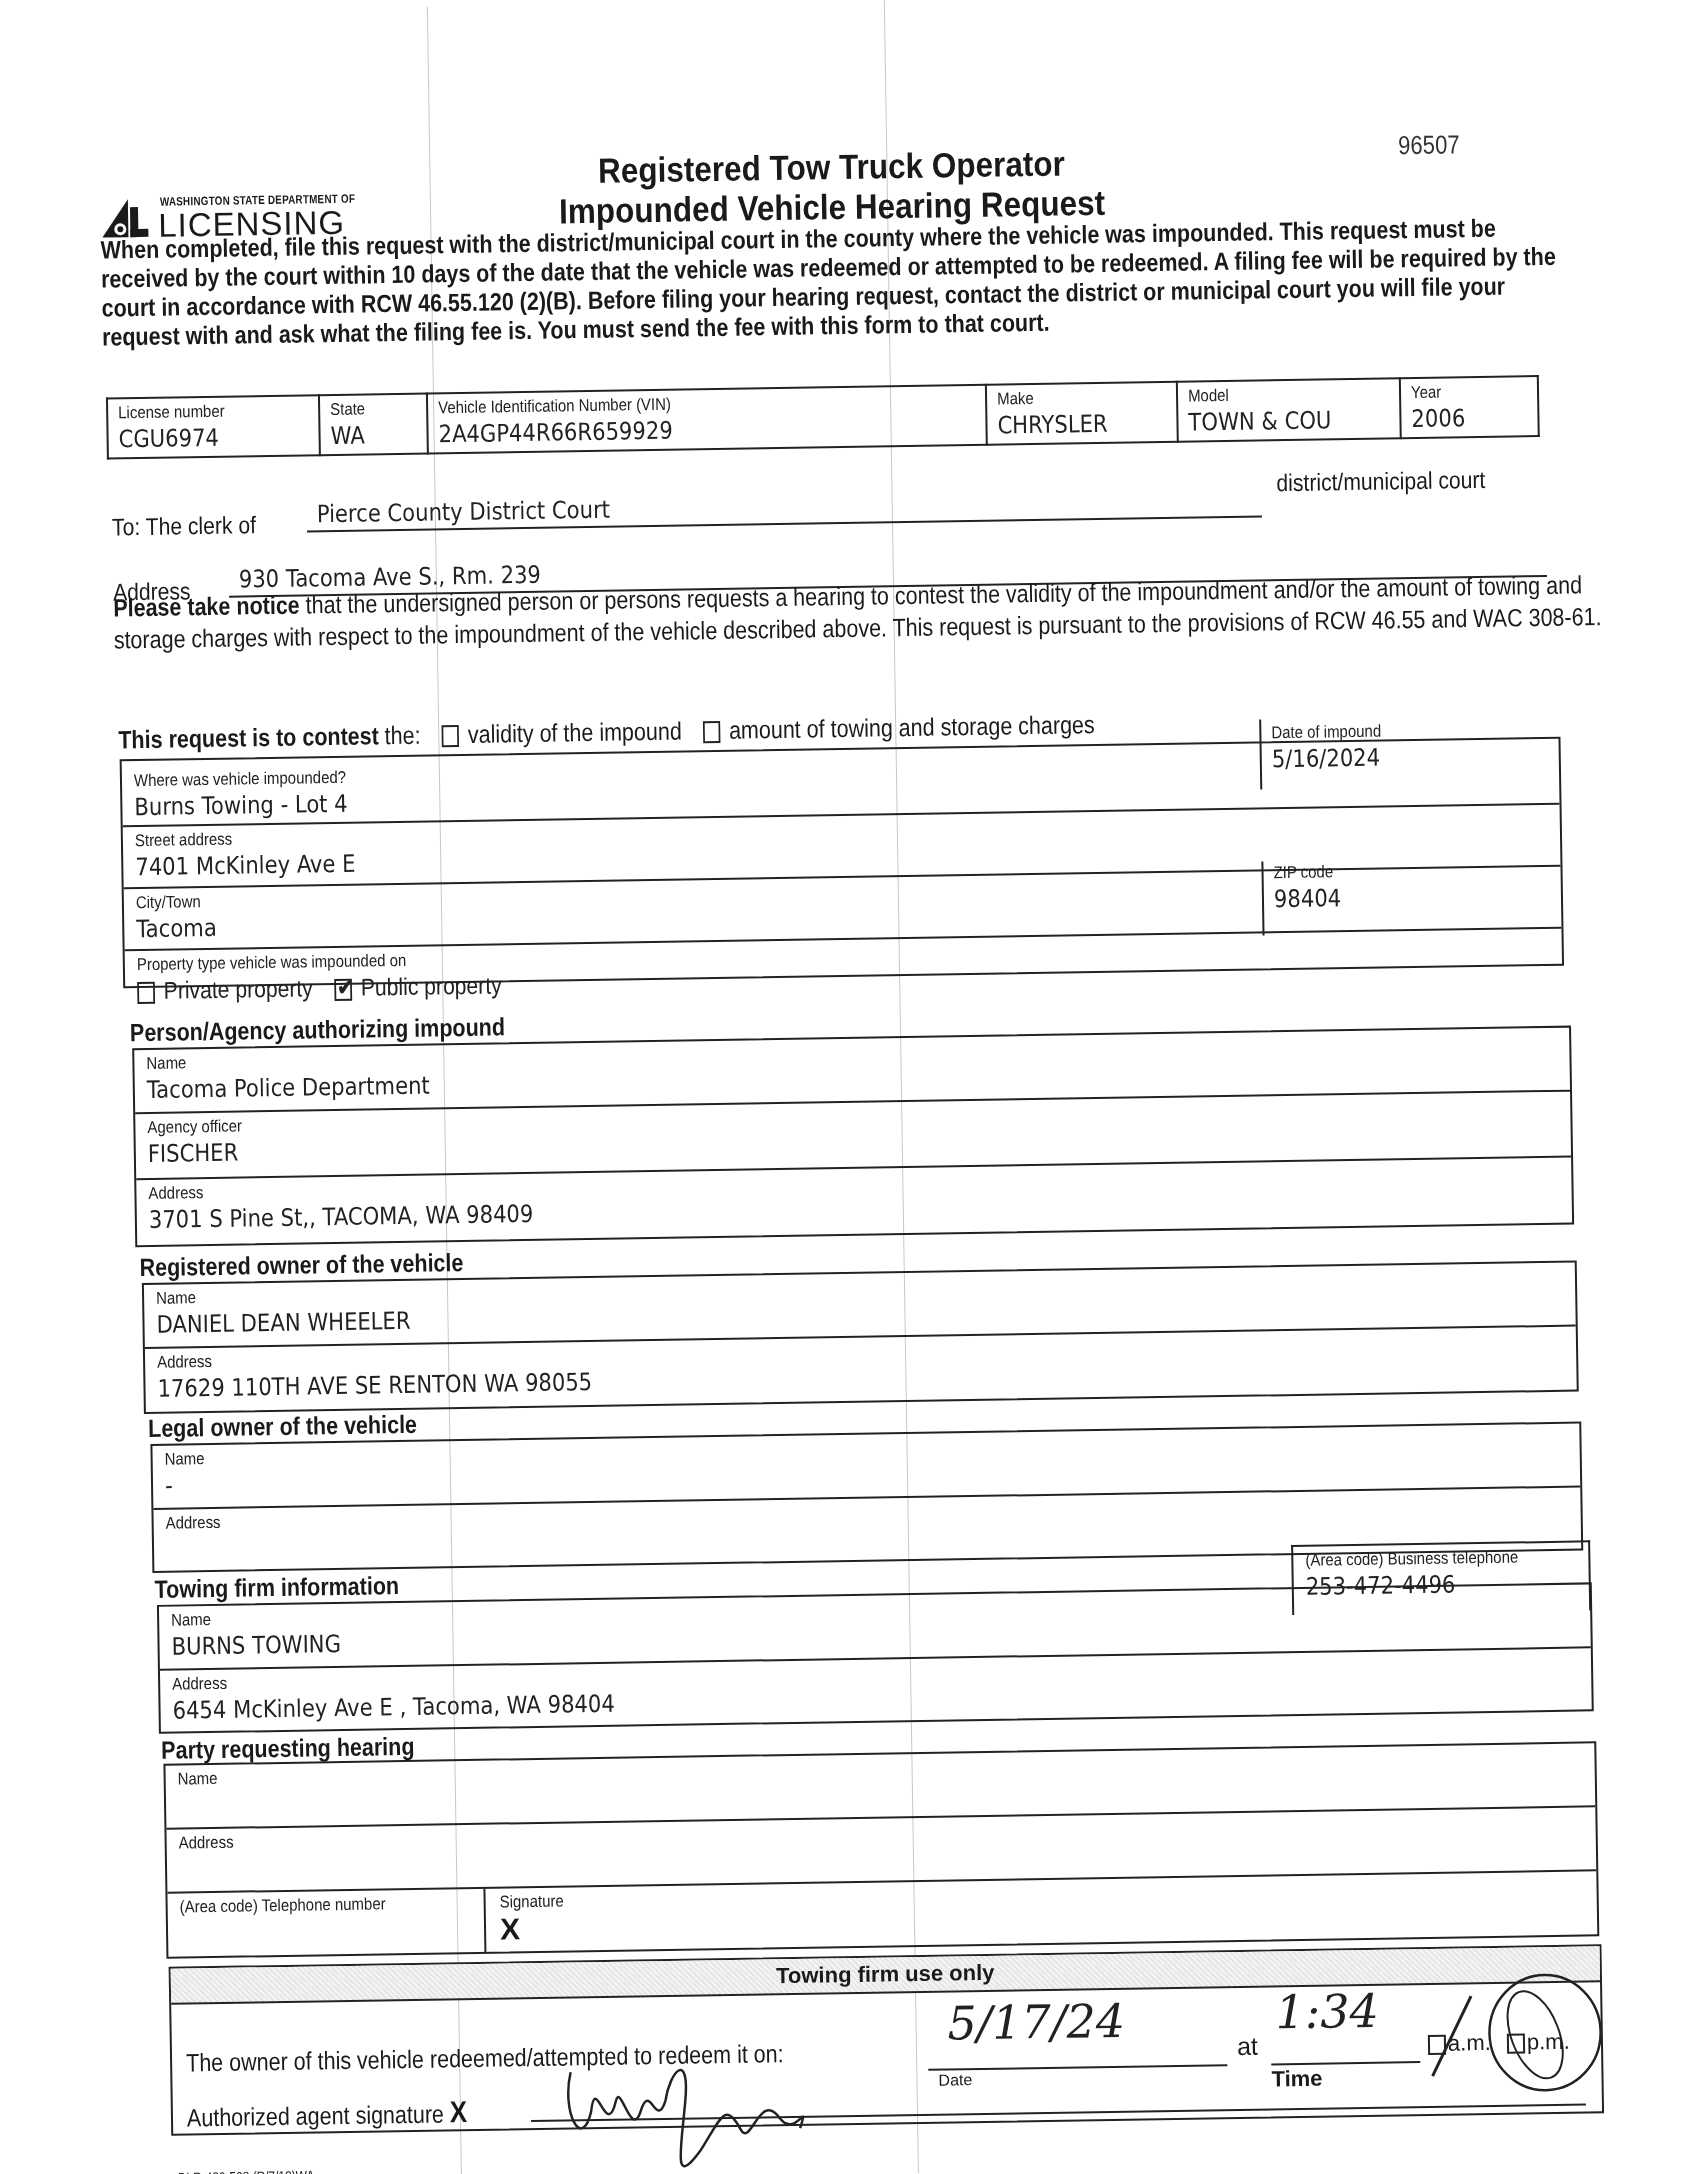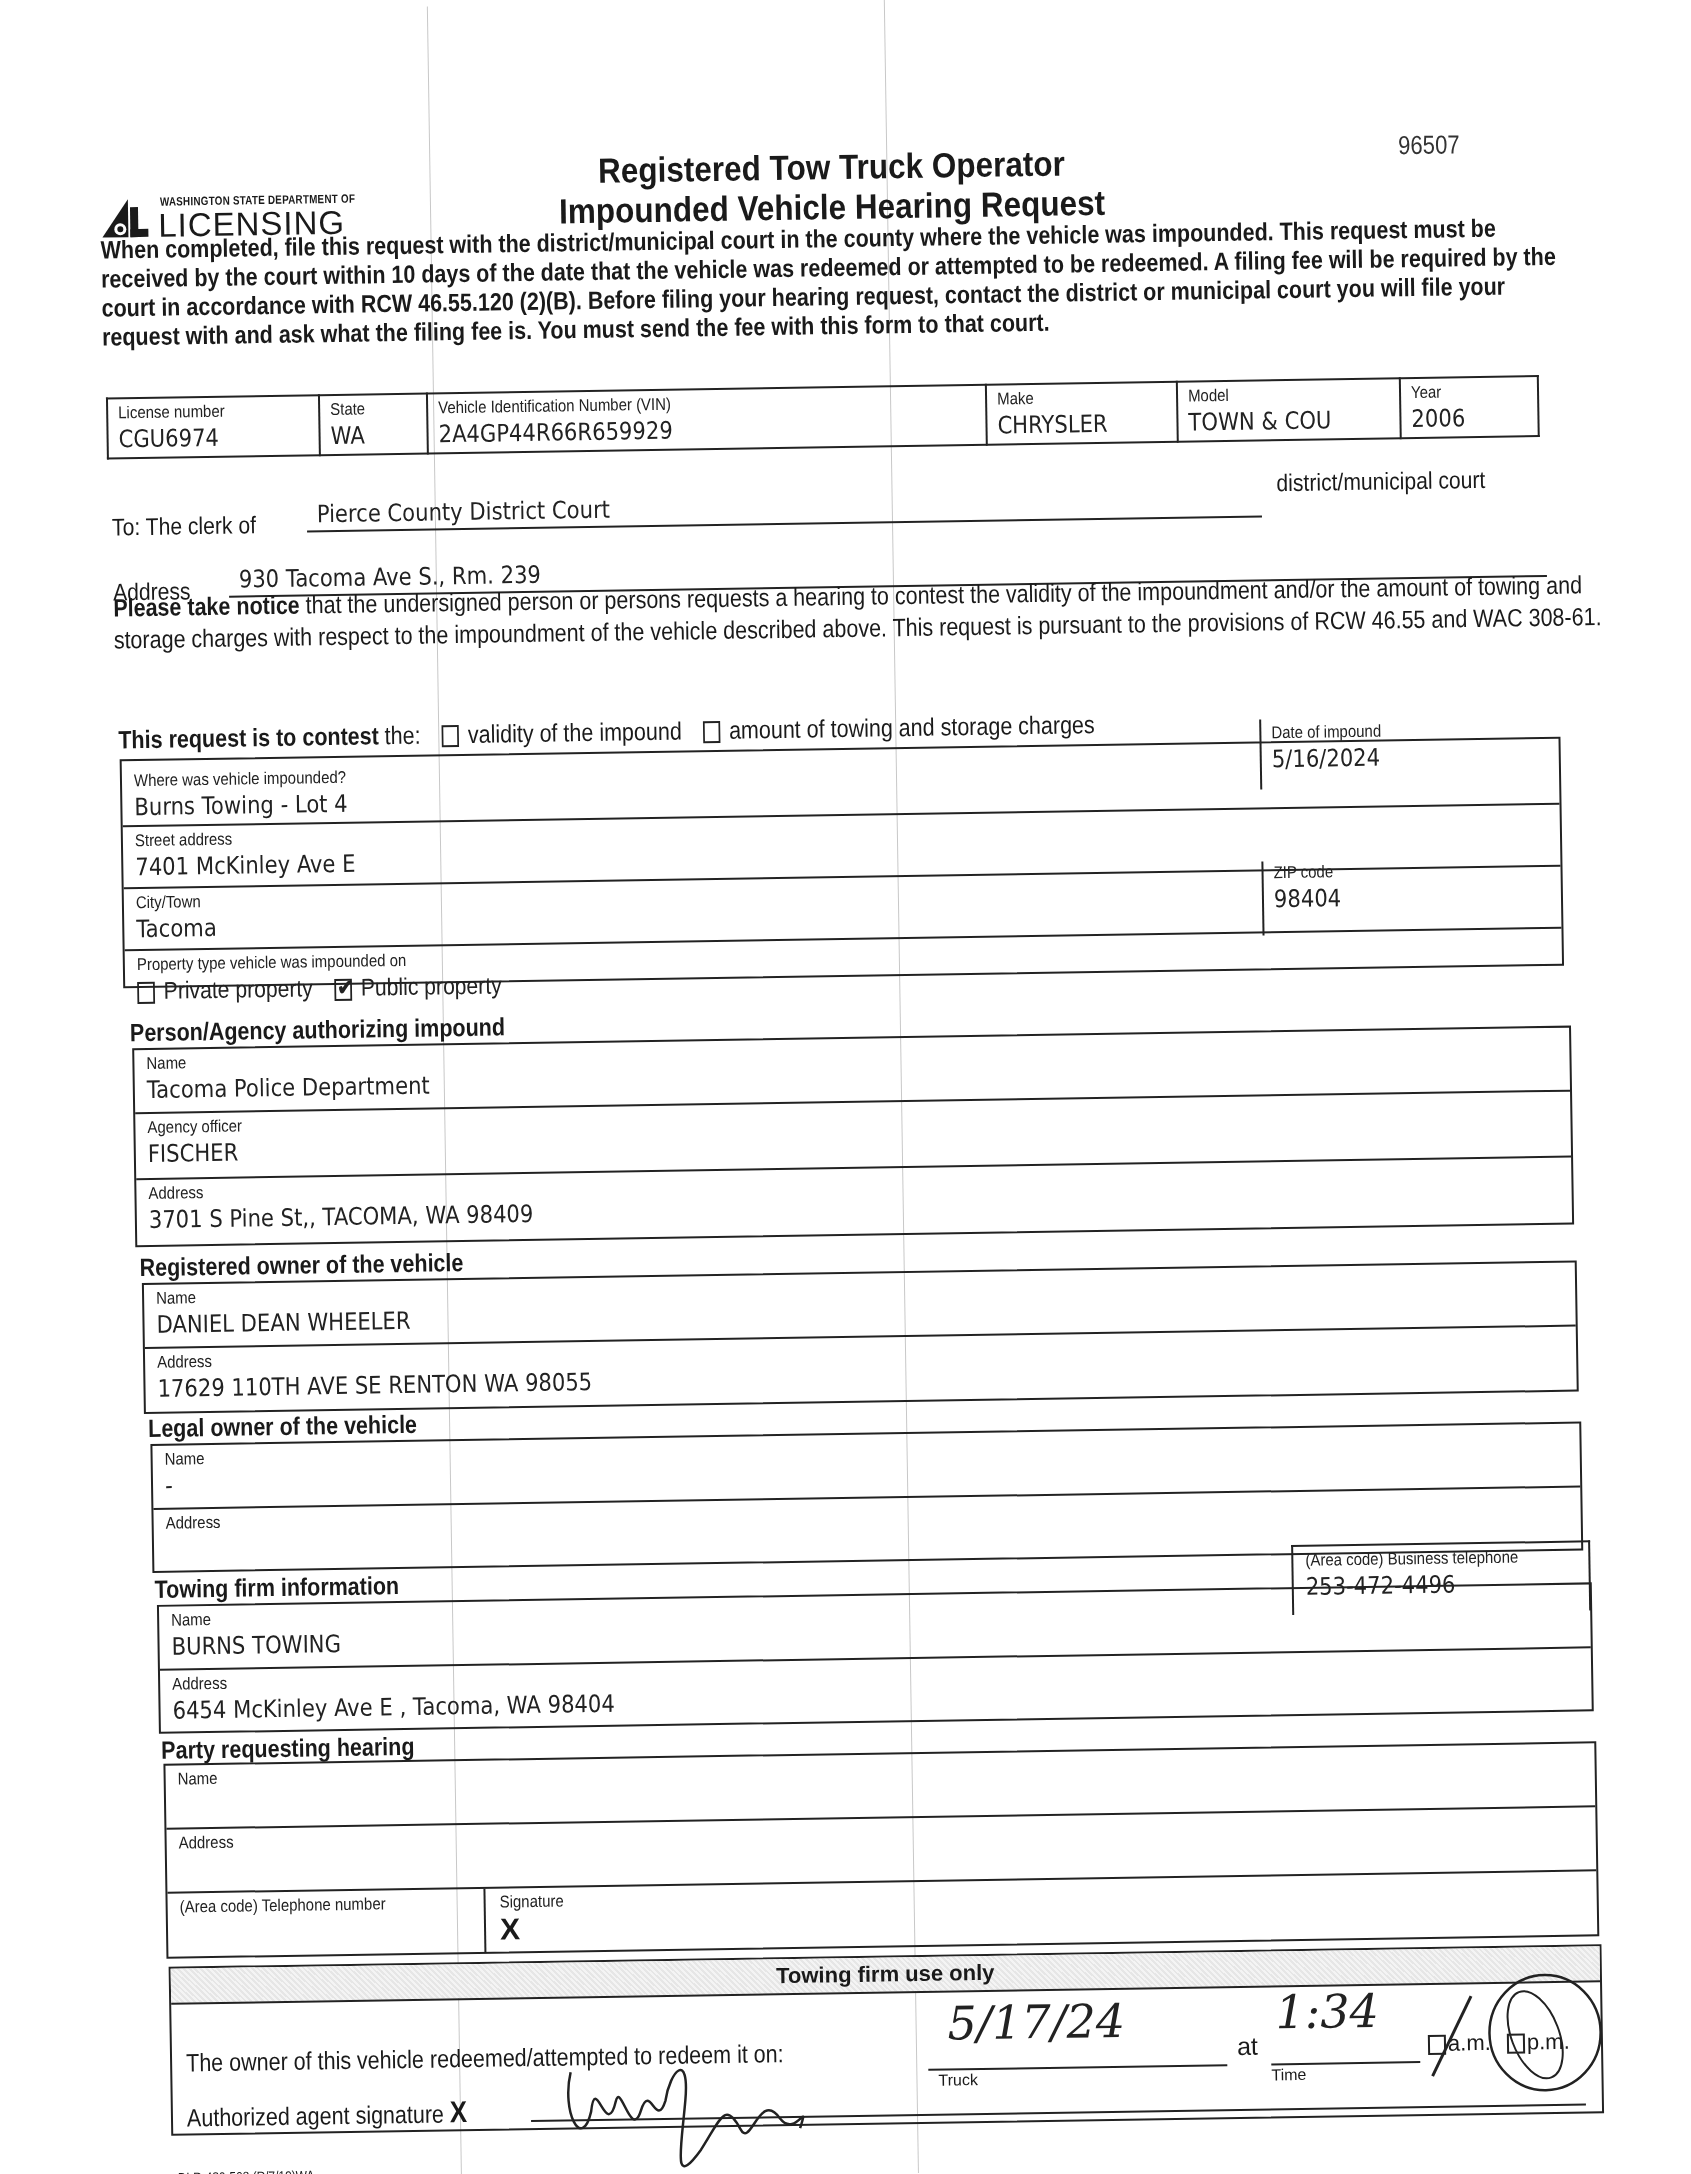--- a/index.html
+++ b/index.html
@@ -222,25 +222,25 @@
         <span style="font-weight:bold; font-size:30px;">X</span>
       </div>
     </div>
   </div>
 
   <div class="box" style="left:155px; top:1956px; width:1433px; height:169px;">
     <div class="row shaded" style="height:36px; text-align:center; font-weight:bold; font-size:22px;">Towing firm use only</div>
     <div style="position:absolute; left:14px; top:80px; font-size:25px; white-space:nowrap; transform:scaleX(0.86); transform-origin:left;">The owner of this vehicle redeemed/attempted to redeem it on:</div>
     <div class="underline-val" style="left:756px; top:70px; width:299px; height:42px;"></div>
     <div class="handwritten" style="left:776px; top:40px;">5/17/24</div>
-    <div style="position:absolute; left:766px; top:115px; font-size:16px;">Truck</div>
+    <div style="position:absolute; left:766px; top:115px; font-size:16px;">Date</div>
     <div style="position:absolute; left:1065px; top:80px; font-size:25px;">at</div>
     <div class="underline-val" style="left:1099px; top:70px; width:149px; height:42px;"></div>
     <div class="handwritten" style="left:1104px; top:34px;">1:34</div>
-    <div style="position:absolute; left:1099px; top:115px; font-size:16px;">Time</div>
+    <div style="position:absolute; left:1099px; top:115px; font-size:22px;font-weight:bold;">Time</div>
     <div style="position:absolute; left:1256px; top:82px; font-size:22px; white-space:nowrap;">
       <span class="chk" style="margin:0 2px 0 0; width:18px; height:20px;"></span><span>a.m.</span>
       <span class="chk" style="margin:0 2px 0 10px; width:18px; height:20px;"></span><span>p.m.</span>
     </div>
     <svg style="position:absolute; left:1244px; top:18px;" width="189" height="129" viewBox="0 0 190 130">
       <line x1="16" y1="110" x2="56" y2="30" stroke="#222" stroke-width="3"></line>
       <ellipse cx="130" cy="68" rx="56" ry="58" fill="none" stroke="#222" stroke-width="2.5"></ellipse>
       <ellipse cx="120" cy="70" rx="24" ry="46" fill="none" stroke="#222" stroke-width="2" transform="rotate(-20 120 70)"></ellipse>
     </svg>
     <div style="position:absolute; left:14px; top:131px; font-size:25px; white-space:nowrap; transform:scaleX(0.86); transform-origin:left;">

